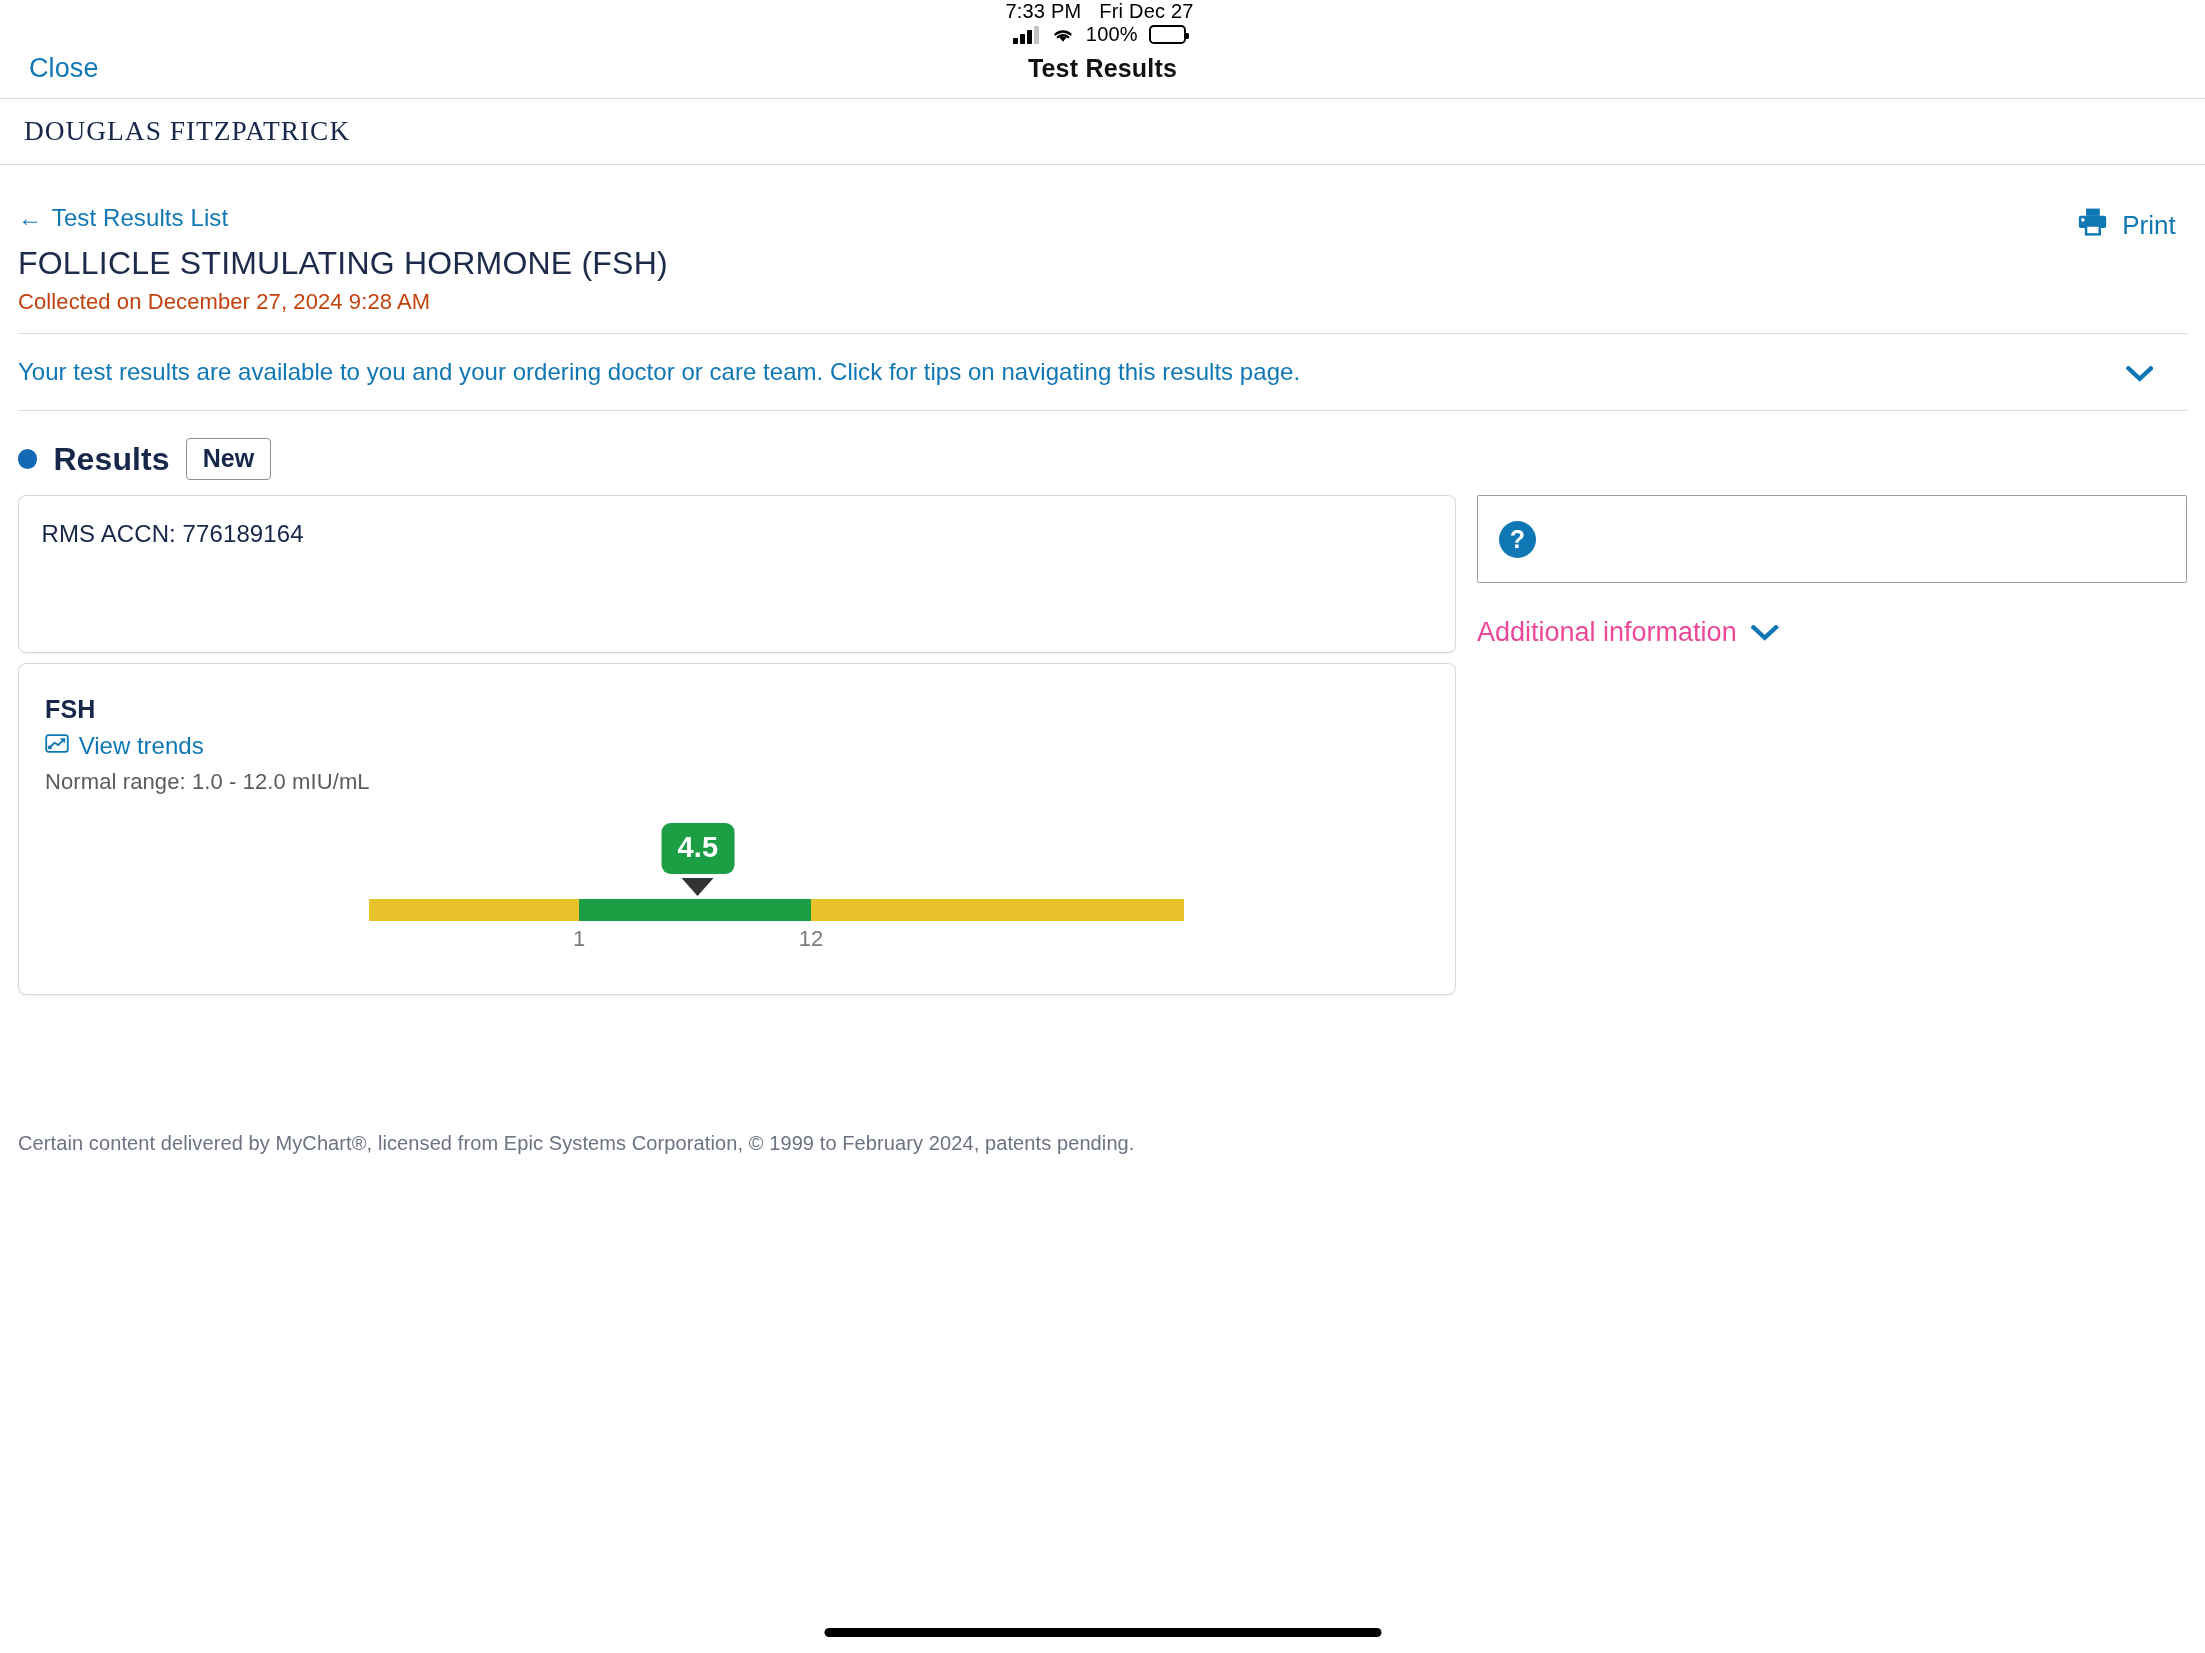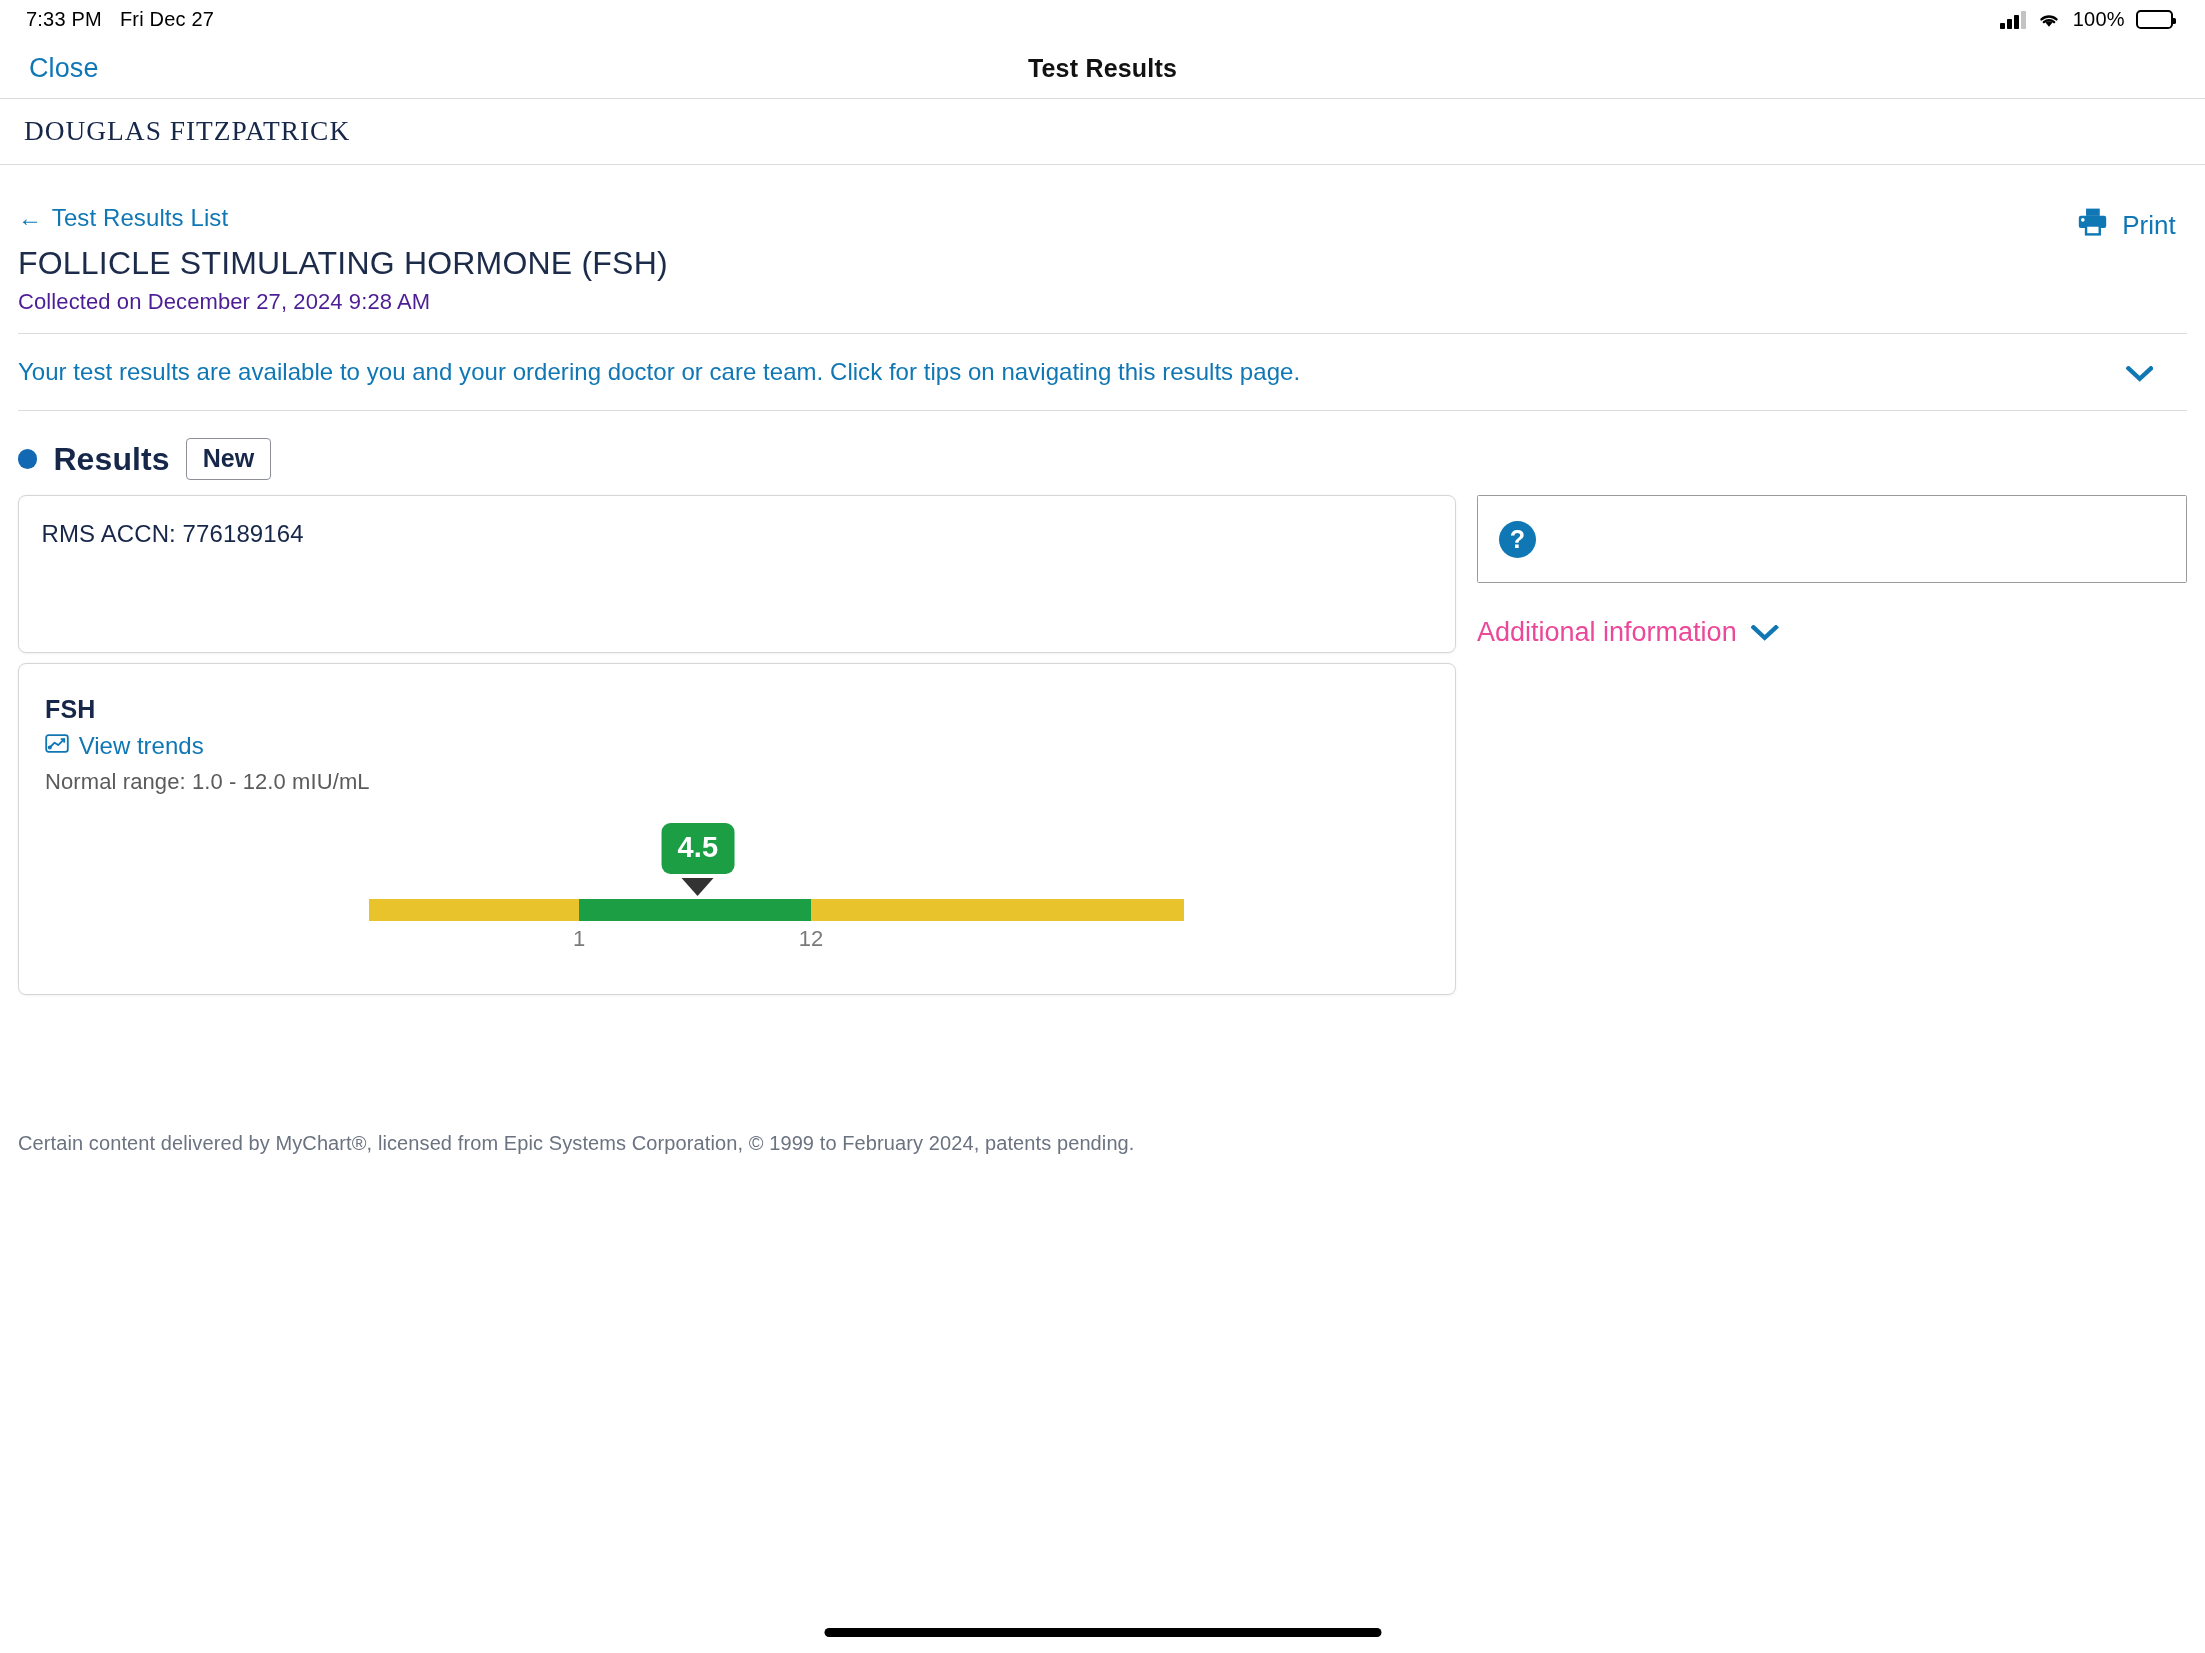--- a/index.html
+++ b/index.html
@@ -16,20 +16,21 @@
   .status-bar {
     height: 39px;
     display: flex;
     align-items: center;
     justify-content: space-between;
     padding: 0 32px 0 26px;
     font-size: 20px;
     color: #000;
     font-weight: 500;
     letter-spacing: 0.2px;
+    flex-direction: column;
   }
   .status-left { display: flex; align-items: baseline; gap: 18px; }
   .status-right { display: flex; align-items: center; gap: 11.3px; }
 
   .sig-bars { display: flex; align-items: flex-end; gap: 2.4px; height: 18px; }
   .sig-bars i { width: 4.8px; background: #000; border-radius: 0.8px; display: block; }
   .sig-bars i:nth-child(1) { height: 5.7px; }
   .sig-bars i:nth-child(2) { height: 9.7px; }
   .sig-bars i:nth-child(3) { height: 13.7px; }
   .sig-bars i:nth-child(4) { height: 18px; background: #c3c3c5; }
@@ -91,21 +92,21 @@
     color: #1077b5; font-size: 24px; text-decoration: none; cursor: pointer;
     letter-spacing: 0.1px;
   }
   .back-arrow { font-size: 24px; line-height: 1; }
   .test-title {
     margin-top: 13px;
     font-size: 32px; color: #1c2b4a; font-weight: 400; letter-spacing: 0.2px;
   }
   .collected {
     margin-top: 6.5px;
-    font-size: 22px; color: #4c1d95; letter-spacing: 0.1px;
+    font-size: 22px; color: #c2410c; letter-spacing: 0.1px;
   }
   .print-btn {
     position: absolute; right: 11.3px; top: 42px;
     display: flex; align-items: center; gap: 14.5px;
     color: #1077b5; font-size: 26px; background: none; border: none;
     font-family: inherit; cursor: pointer;
   }
 
   
   .banner {

